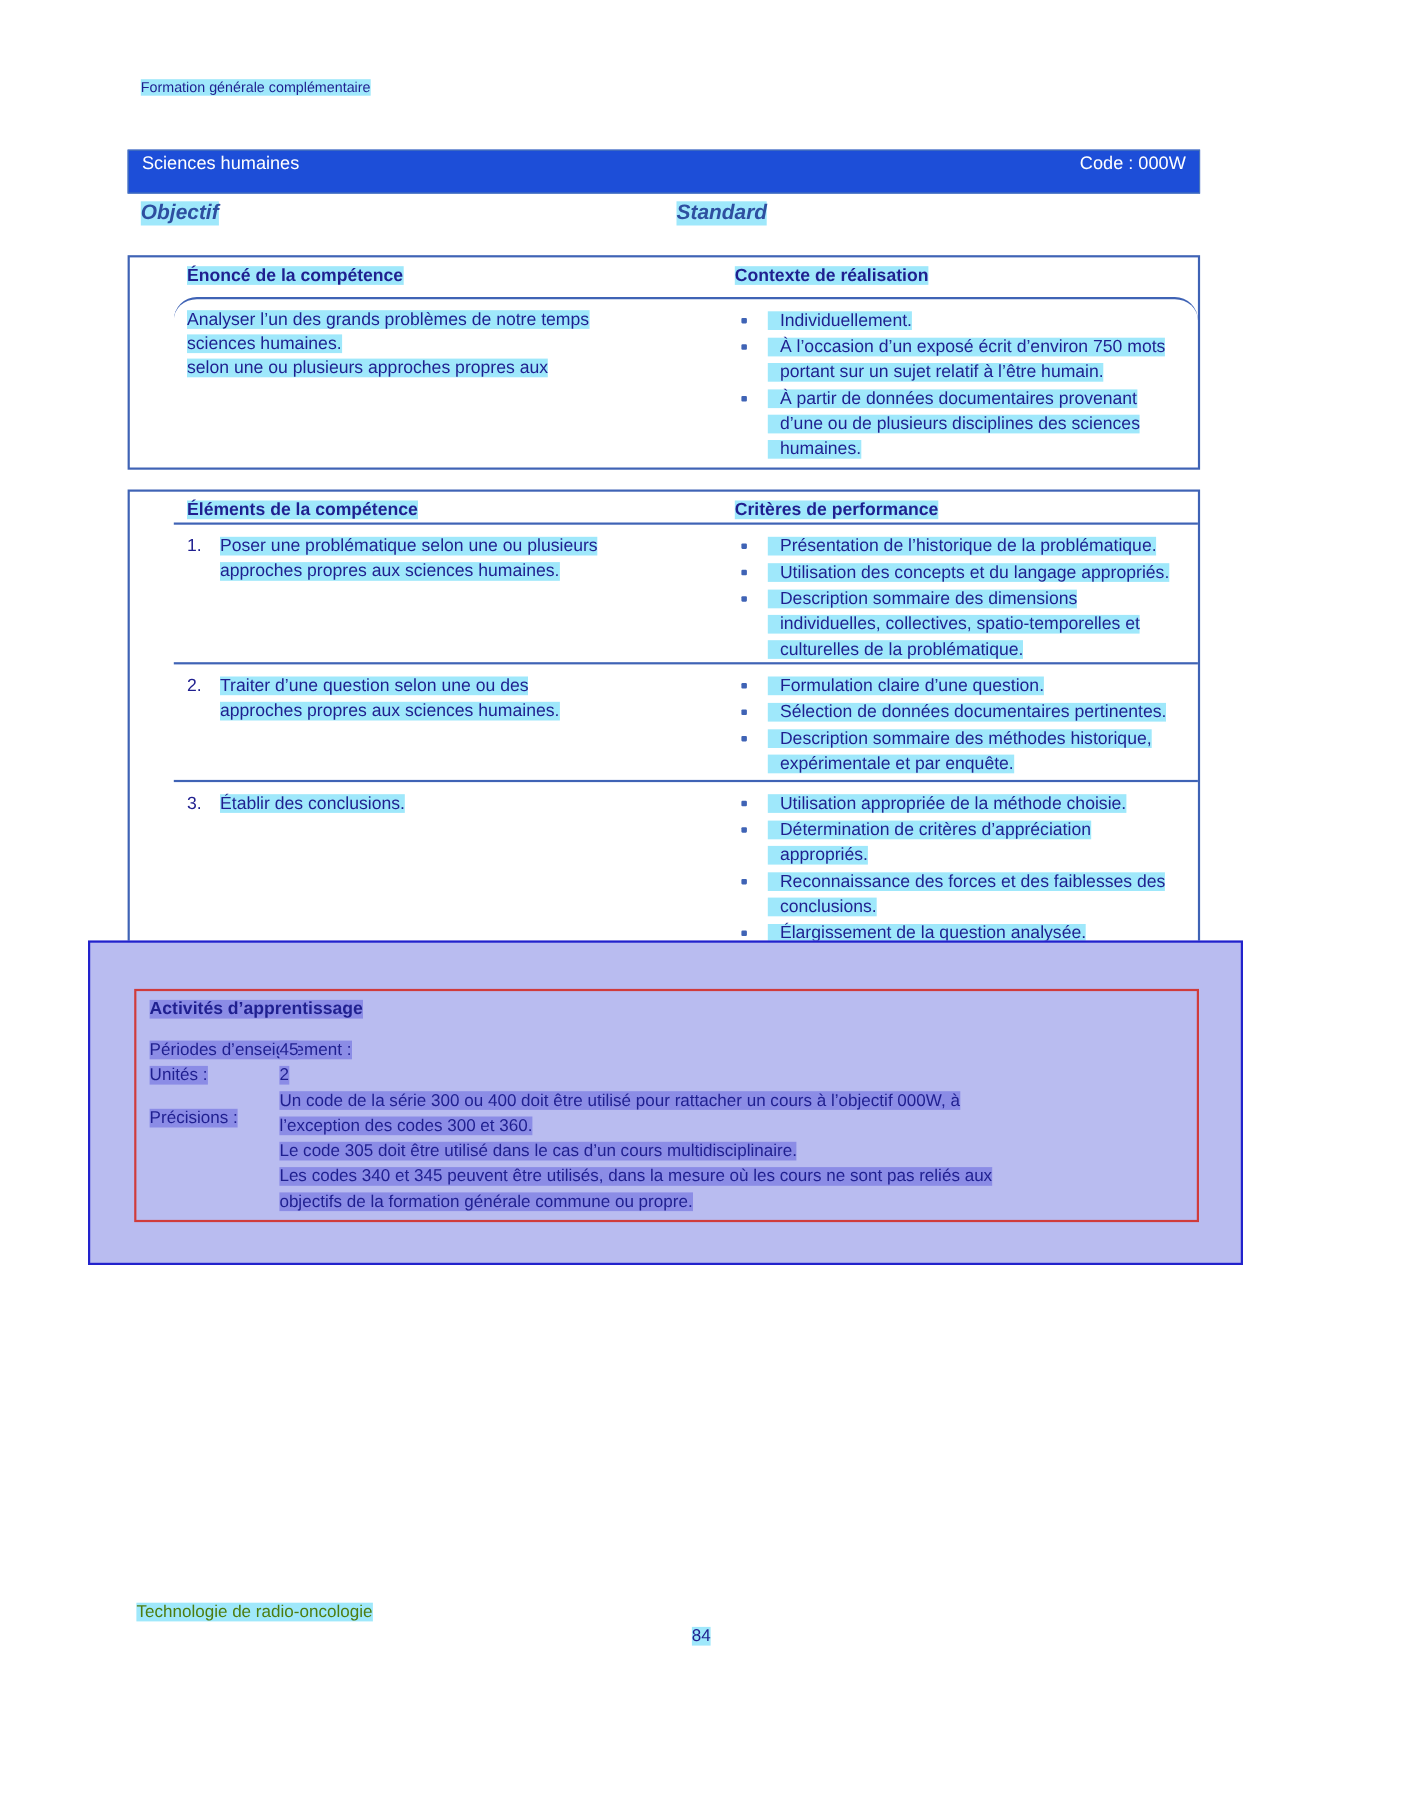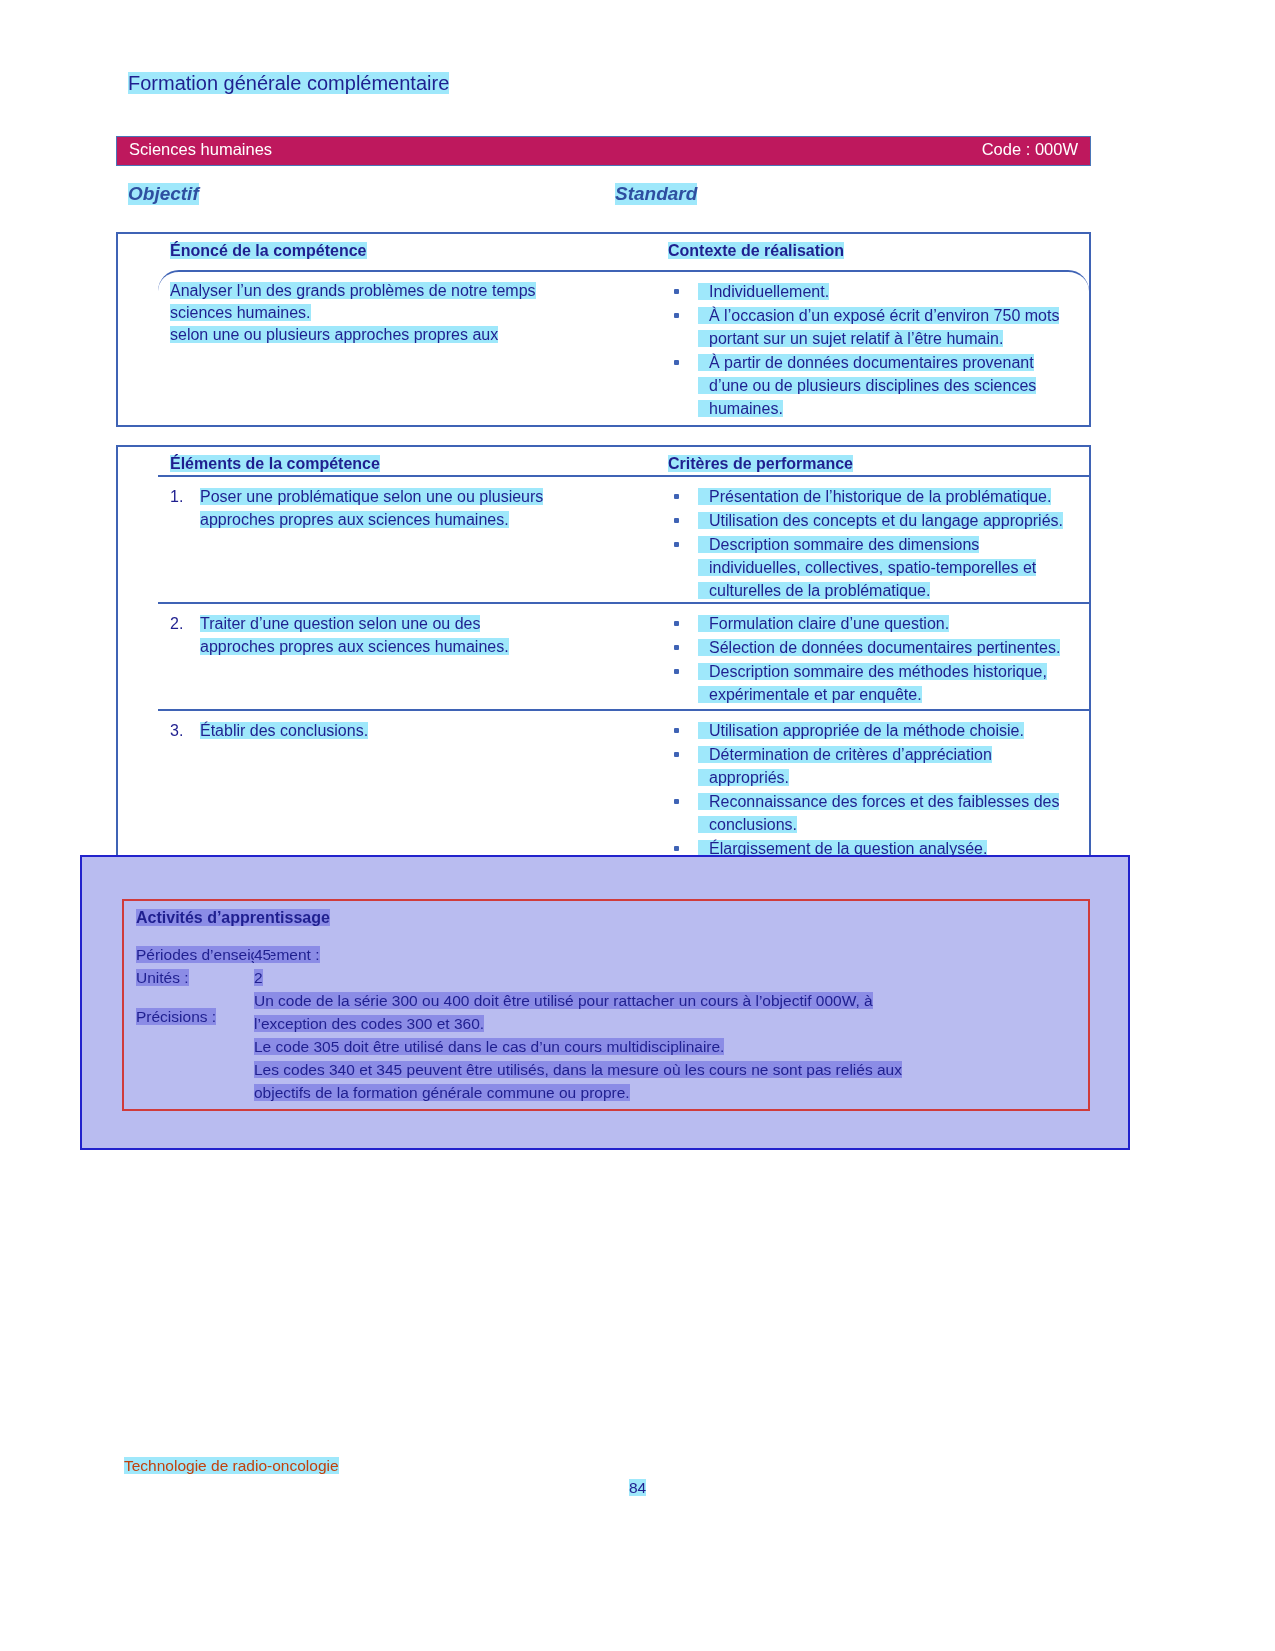--- a/index.html
+++ b/index.html
@@ -20,32 +20,32 @@
     left: 0; top: 0;
     width: 1275px;
     height: 1651px;
   }
 
   
   .header-title {
     position: absolute;
     left: 128px;
     top: 72px;
-    font-size: 20px;
+    font-size: 13px;
     color: #1f1f8f;
   }
   .header-title span { background: #9fe8fb; }
 
   .bluebar {
     position: absolute;
     left: 116px;
     top: 136px;
     width: 975px;
-    height: 30px;
-    background: #be185d;
+    height: 40px;
+    background: #1d4ed8;
     border: 1px solid #4a76b8;
     box-sizing: border-box;
   }
   .bluebar .left {
     position: absolute;
     left: 12px; top: 3px;
     font-size: 16.5px;
     color: #ffffff;
   }
   .bluebar .right {
@@ -235,21 +235,21 @@
   }
   .prec-row .ptext .ln { display: block; }
   .prec-row .ptext .ln span { background: #8b8ce6; }
 
   
   .footer-left {
     position: absolute;
     left: 124px;
     top: 1457px;
     font-size: 15.5px;
-    color: #c2410c;
+    color: #4d7c0f;
   }
   .footer-left span { background: #9fe8fb; }
 
   .footer-page {
     position: absolute;
     left: 0;
     top: 1479px;
     width: 1275px;
     text-align: center;
     font-size: 15.5px;

